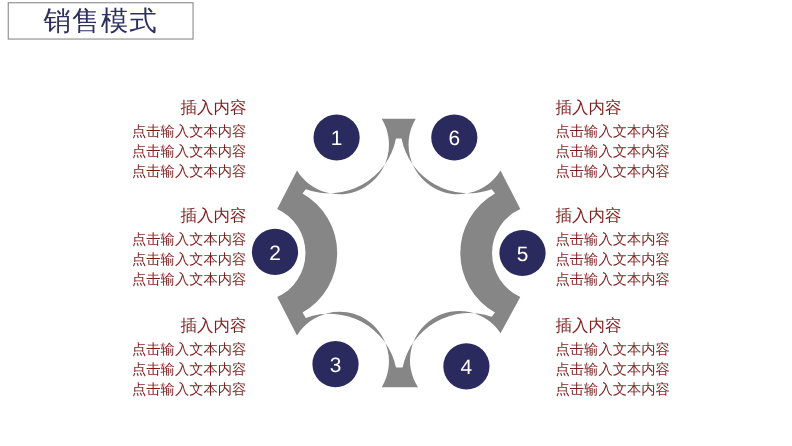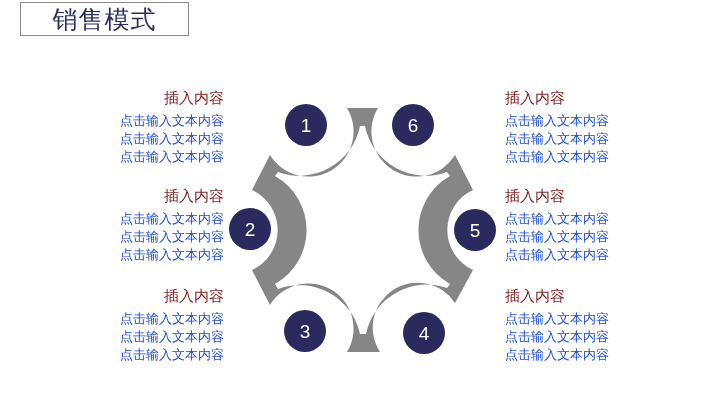--- a/index.html
+++ b/index.html
@@ -1,24 +1,24 @@
 <!DOCTYPE html>
 <html><head>
 <meta charset="utf-8">
 <style>
   html,body{margin:0;padding:0;background:#ffffff;}
   body{width:720px;height:405px;position:relative;overflow:hidden;font-family:"DejaVu Sans","Liberation Sans",sans-serif;}
-  .title-box{position:absolute;left:20px;top:2px;width:169px;height:34px;border:1px solid #8a8a8a;box-sizing:border-box;display:flex;align-items:center;justify-content:center;}
+  .title-box{position:absolute;left:7px;top:2px;width:169px;height:34px;border:1px solid #8a8a8a;box-sizing:border-box;display:flex;align-items:flex-end;justify-content:center;}
   .title-text{font-size:25px;color:#2d2f5e;letter-spacing:1px;font-family:"DejaVu Sans",sans-serif;}
   .diagram{position:absolute;left:0;top:0;width:720px;height:405px;}
   .block{position:absolute;width:160px;}
   .block.left{text-align:right;}
   .block.right{text-align:left;}
   .block .head{font-size:15px;color:#7f1d1d;line-height:20px;margin-bottom:4px;font-family:"DejaVu Serif",serif;}
-  .block .line{font-size:13px;color:#1d4ed8;line-height:18px;font-family:Liberation Sans, sans-serif;}
+  .block .line{font-size:13px;color:#7f1d1d;line-height:18px;font-family:Liberation Mono, monospace;}
   .num{font-family:"Liberation Sans",sans-serif;font-size:19px;fill:#ffffff;}
 </style>
 </head>
 <body>
 
 <div class="title-box">
   <span class="title-text">销售模式</span>
 </div>
 
 <svg class="diagram" width="720" height="405" viewBox="0 0 720 405">

